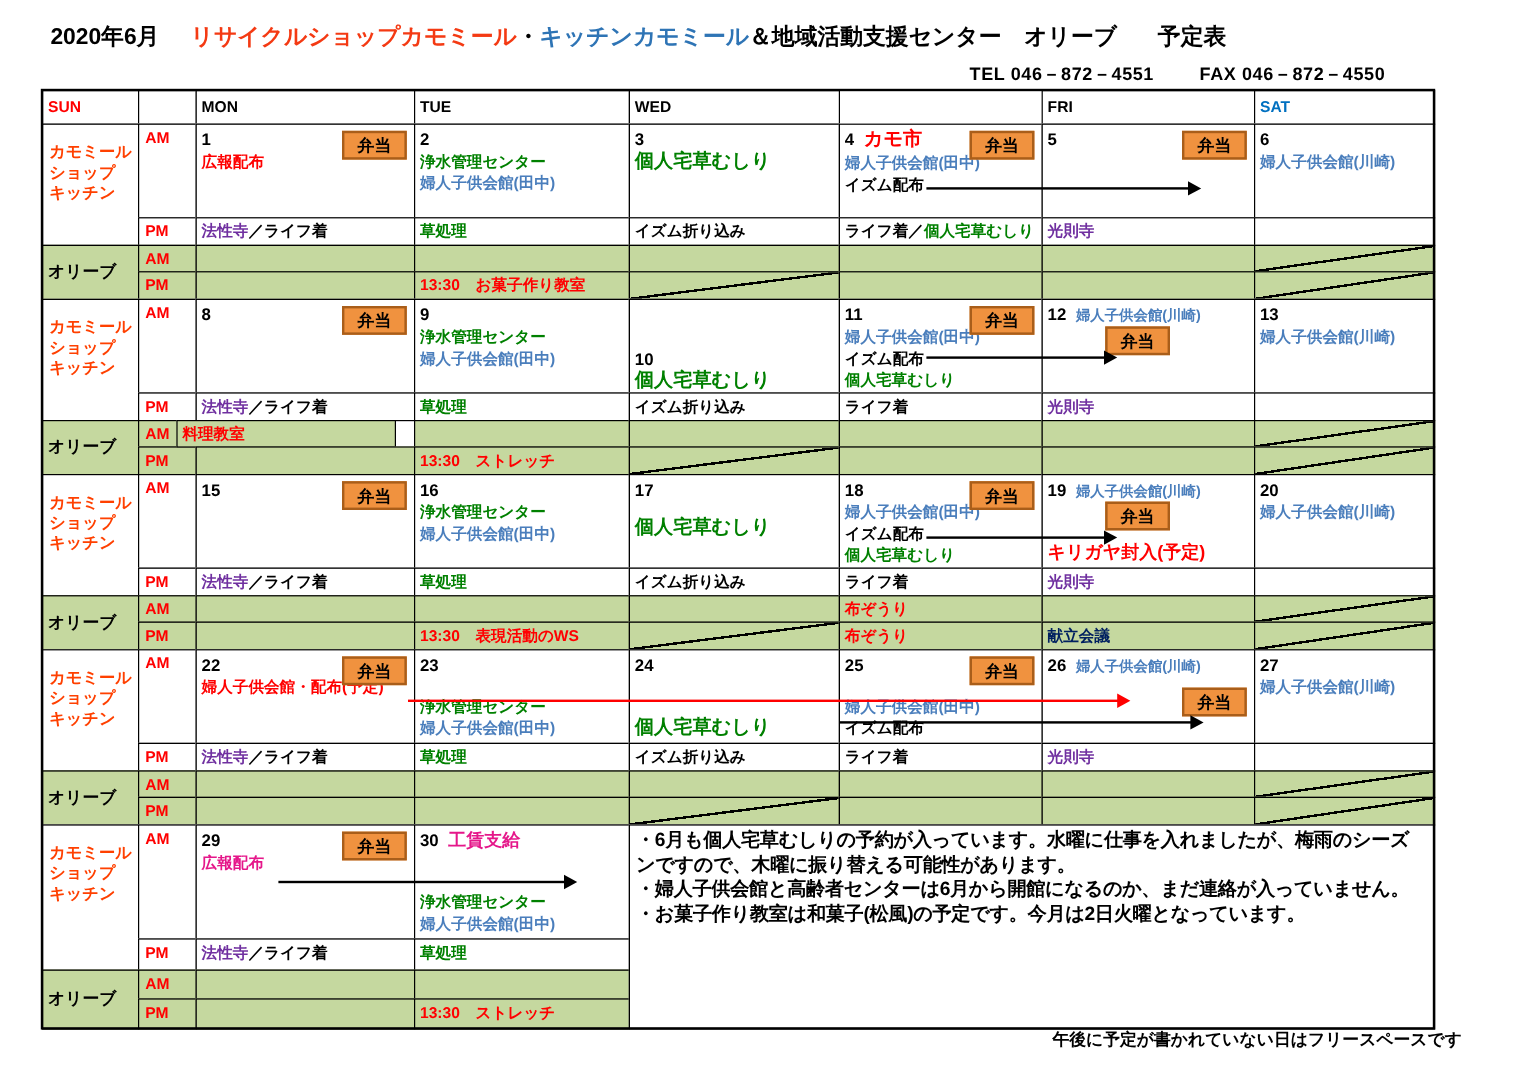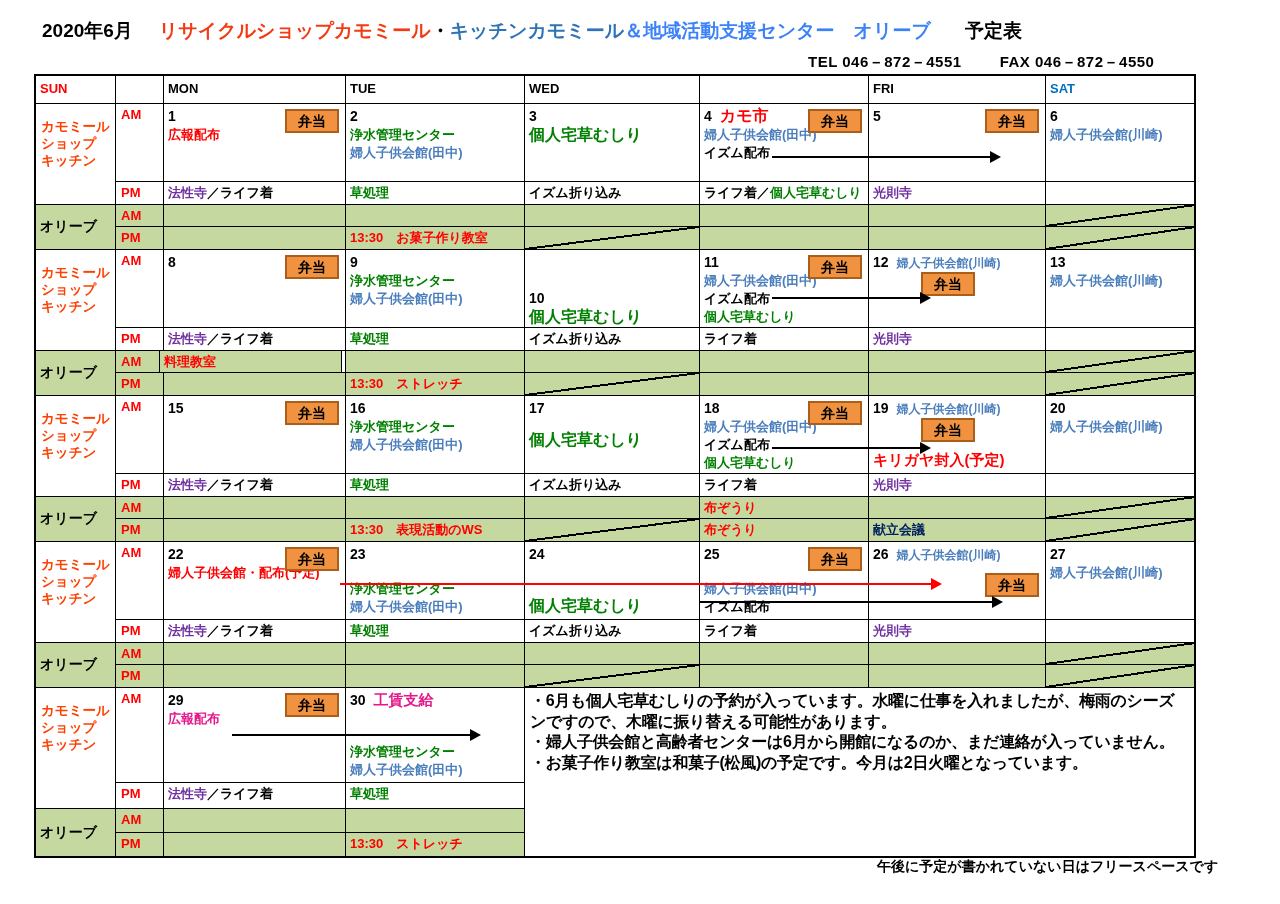--- a/index.html
+++ b/index.html
@@ -8,21 +8,21 @@
     font-family:"Liberation Sans","DejaVu Sans",sans-serif;font-weight:bold;color:#000;
     overflow:hidden;
   }
   .abs{position:absolute;}
   
   #title{left:42px;top:18px;font-size:19px;white-space:nowrap;}
   #title .month{margin-right:26px;}
   #title .shop{color:#f43a13;}
   #title .dot{color:#000;}
   #title .kitchen{color:#2e74b5;}
-  #title .center{color:#3b82f6;}
+  #title .center{color:#000000;}
   #title .suffix{margin-left:34px;}
   #contact{left:808px;top:53px;font-size:15px;letter-spacing:.5px;}
   #contact .fax{margin-left:38px;}
   
   #table{left:35px;top:75px;width:1160px;height:782px;}
   .cell{position:absolute;border:1px solid #000;box-sizing:border-box;background:#fff;overflow:visible;}
   .cell.green{background:#c5d89f;}
   .cell.diag{background-image:linear-gradient(to bottom right,
       transparent calc(50% - 1px),#000 calc(50% - 1px),#000 calc(50% + 1px),transparent calc(50% + 1px));}
   #frame{left:-1px;top:-1px;width:1162px;height:784px;border:2px solid #000;pointer-events:none;background:transparent;position:absolute;box-sizing:border-box;}
@@ -194,21 +194,21 @@
       <div class="dline">
         <span class="date">8</span>
       </div>
       <span class="bento" style="top: 5px; right: 6px;">弁当</span>
     </div>
     <div class="cell" style="left: 128px; top: 252px; width: 183px; height: 24px;">
       <div class="lines">
         <div class="pmline"><span class="seg pur">法性寺</span><span class="seg blk">／ライフ着</span></div>
       </div>
     </div>
-    <div class="cell green" style="left: 124px; top: 275px; width: 183px; height: 23px;">
+    <div class="cell green" style="left: 112px; top: 275px; width: 183px; height: 23px;">
       <div class="lines">
         <div class="pmline"><span class="seg red">料理教室</span></div>
       </div>
     </div>
     <div class="cell green" style="left: 128px; top: 297px; width: 183px; height: 24px;"></div>
     <div class="cell amcell" style="left: 310px; top: 174px; width: 180px; height: 79px;">
       <div class="dline">
         <span class="date">9</span>
       </div>
       <div class="lines">

